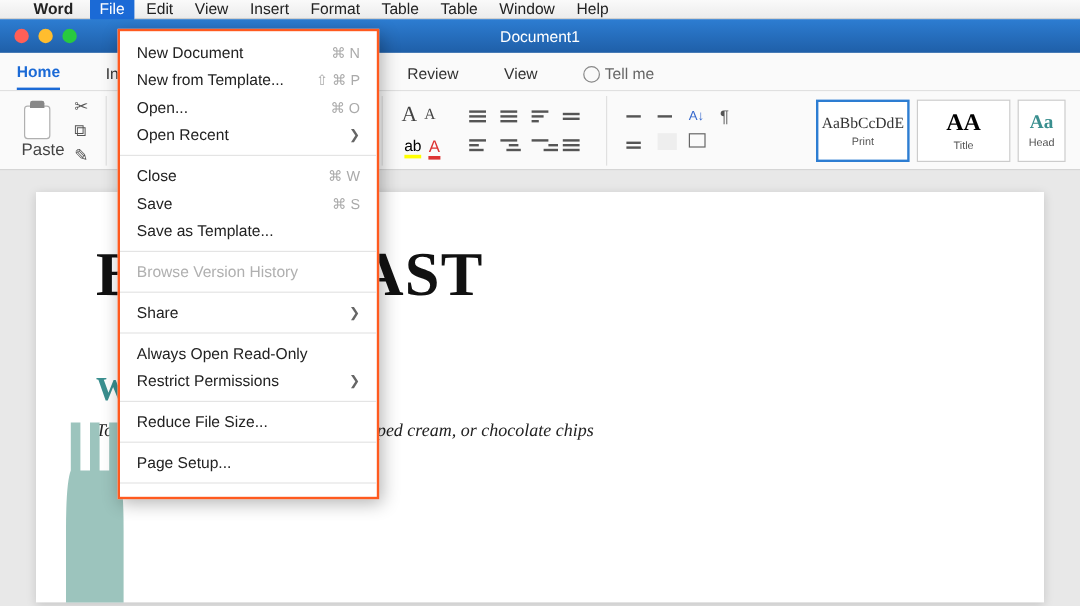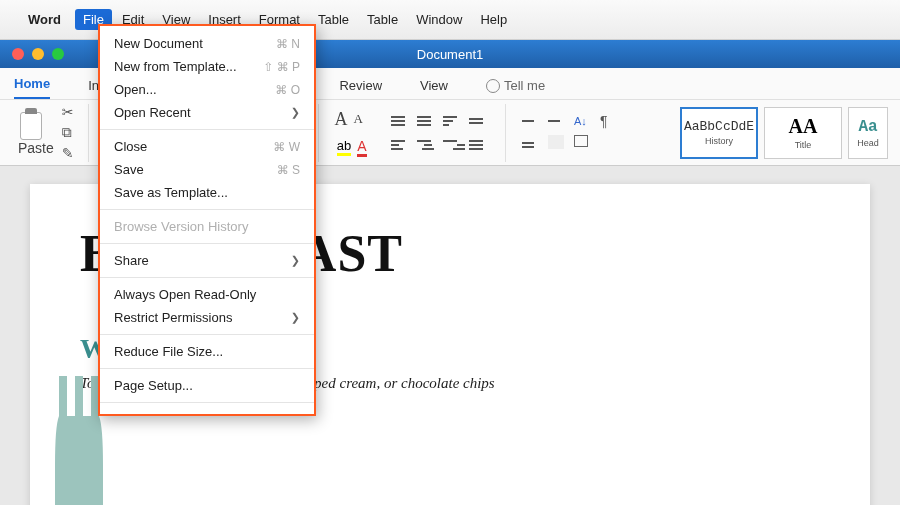--- a/index.html
+++ b/index.html
@@ -1,17 +1,17 @@
 <!DOCTYPE html>
 <html><head>
 <meta charset="utf-8">
 <style>
 *{margin:0;padding:0;box-sizing:border-box;font-family:-apple-system,BlinkMacSystemFont,"Segoe UI",sans-serif}
 body{width:900px;height:505px;overflow:hidden;background:#e8e8e8;position:relative}
-.menubar{height:40px;background:linear-gradient(#fafafa,#ececec);display:flex;align-items:center;padding:0 14px;font-size:13px;color:#222;border-bottom:1px solid #d0d0d0}
+.menubar{height:16px;background:linear-gradient(#fafafa,#ececec);display:flex;align-items:center;padding:0 14px;font-size:13px;color:#222;border-bottom:1px solid #d0d0d0}
 .menubar .apple{font-size:15px;margin-right:14px}
 .menubar .app{font-weight:700;margin-right:14px}
 .menubar .mi{margin-right:18px;cursor:default}
 .menubar .mi.active{background:#1b6ad6;color:#fff;padding:3px 8px;border-radius:3px;margin-right:10px}
 .titlebar{height:28px;background:linear-gradient(#2d7dd2,#1f5fa8);display:flex;align-items:center;position:relative}
 .tlights{display:flex;gap:8px;margin-left:12px}
 .tl{width:12px;height:12px;border-radius:50%}
 .tl.r{background:#ff5f57}.tl.y{background:#ffbd2e}.tl.g{background:#28c940}
 .doc-title{position:absolute;left:50%;transform:translateX(-50%);color:#fff;font-size:13px;font-weight:500}
 .ribbon-tabs{height:32px;background:#fafafa;display:flex;align-items:end;padding:0 14px;gap:38px;font-size:13px;color:#333;border-bottom:1px solid #e0e0e0}
@@ -29,21 +29,21 @@
 .fontrow{display:flex;gap:6px;align-items:center}
 .fA{font-size:18px;color:#444;font-family:serif}
 .fA.sm{font-size:13px}
 .clear-ic{width:18px;height:16px;background:linear-gradient(135deg,#d66,#96d);border-radius:2px}
 .align-grid{display:grid;grid-template-columns:repeat(4,22px);grid-template-rows:repeat(2,20px);gap:4px}
 .aic{display:flex;flex-direction:column;gap:2px;justify-content:center}
 .aic span{height:2px;background:#555}
 .styles{display:flex;gap:6px;margin-left:auto}
 .stybox{width:78px;height:52px;background:#fff;border:1px solid #ccc;display:flex;flex-direction:column;align-items:center;justify-content:center;font-size:9px;color:#555}
 .stybox.sel{border:2px solid #2d7dd2}
-.stybox .prev{font-size:13px;color:#333;margin-bottom:2px;font-family:Liberation Mono, monospace}
+.stybox .prev{font-size:13px;color:#333;margin-bottom:2px;font-family:Liberation Serif, serif}
 .stybox.title .prev{font-size:20px;font-weight:900;font-family:Georgia,serif;color:#000}
 .stybox.head .prev{font-size:16px;color:#3a8f8f;font-weight:700}
 .canvas{background:#e8e8e8;height:360px;display:flex;justify-content:center;padding-top:18px}
 .page{width:840px;background:#fff;box-shadow:0 2px 8px rgba(0,0,0,.15);padding:40px 50px;position:relative;overflow:hidden}
 .h1{font-family:Georgia,"Times New Roman",serif;font-size:52px;font-weight:900;letter-spacing:1px;color:#111;margin-bottom:50px}
 .h2{font-family:Georgia,serif;font-size:28px;font-weight:700;color:#3a8f8f;margin-bottom:10px}
 .desc{font-family:Georgia,serif;font-size:15px;font-style:italic;color:#222;max-width:430px}
 .fork{position:absolute;left:-35px;bottom:-40px;width:200px;height:200px}
 .fork svg{width:100%;height:100%}
 .menu{position:absolute;left:98px;top:24px;width:218px;background:#fff;border:2px solid #ff5a1f;box-shadow:2px 4px 14px rgba(0,0,0,.3);z-index:100;padding:6px 0}
@@ -181,21 +181,21 @@
           <span style="width:12px"></span>
         </div>
       <div class="aic" style="background:#eee;width:16px;height:14px"></div>
       <div class="aic" style="border:1px solid #666;width:14px;height:12px"></div>
       <div></div>
     </div>
   </div>
   <div class="styles">
     <div class="stybox sel">
       <div class="prev">AaBbCcDdE</div>
-      <div>History</div>
+      <div>Print</div>
     </div>
     <div class="stybox title">
       <div class="prev">AA</div>
       <div>Title</div>
     </div>
     <div class="stybox head" style="width:40px">
       <div class="prev">Aa</div>
       <div>Head</div>
     </div>
   </div>

